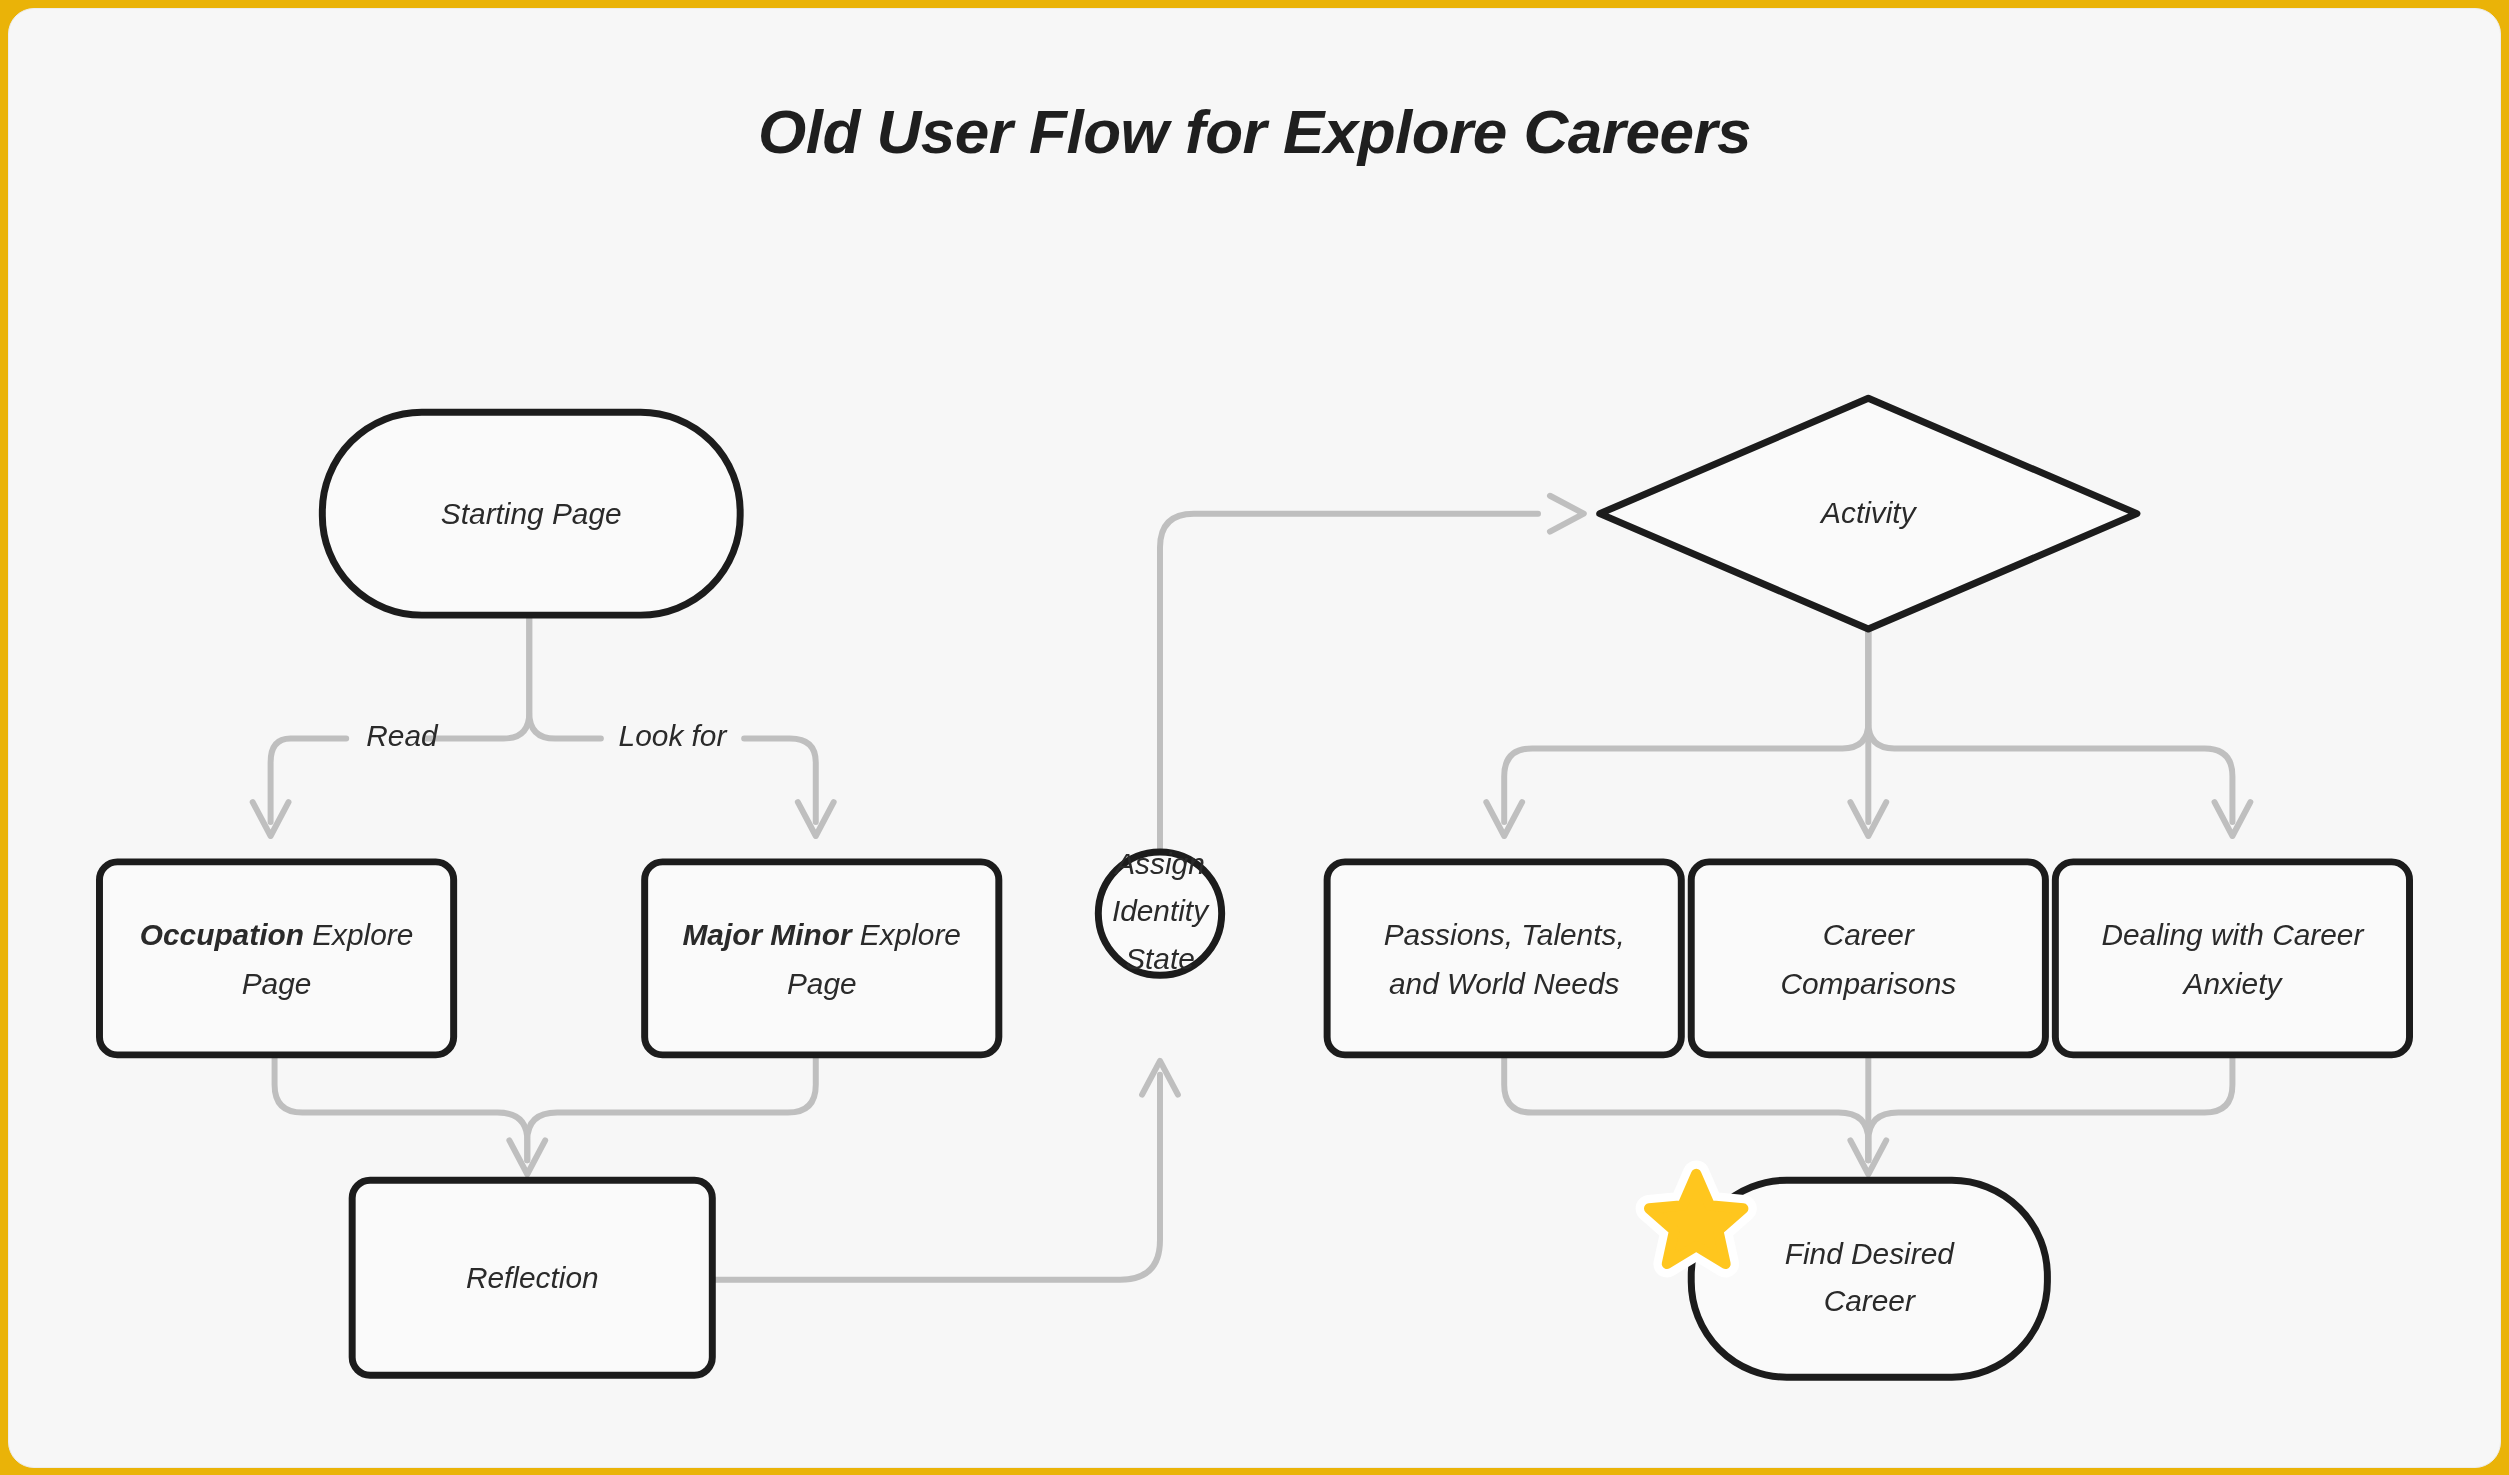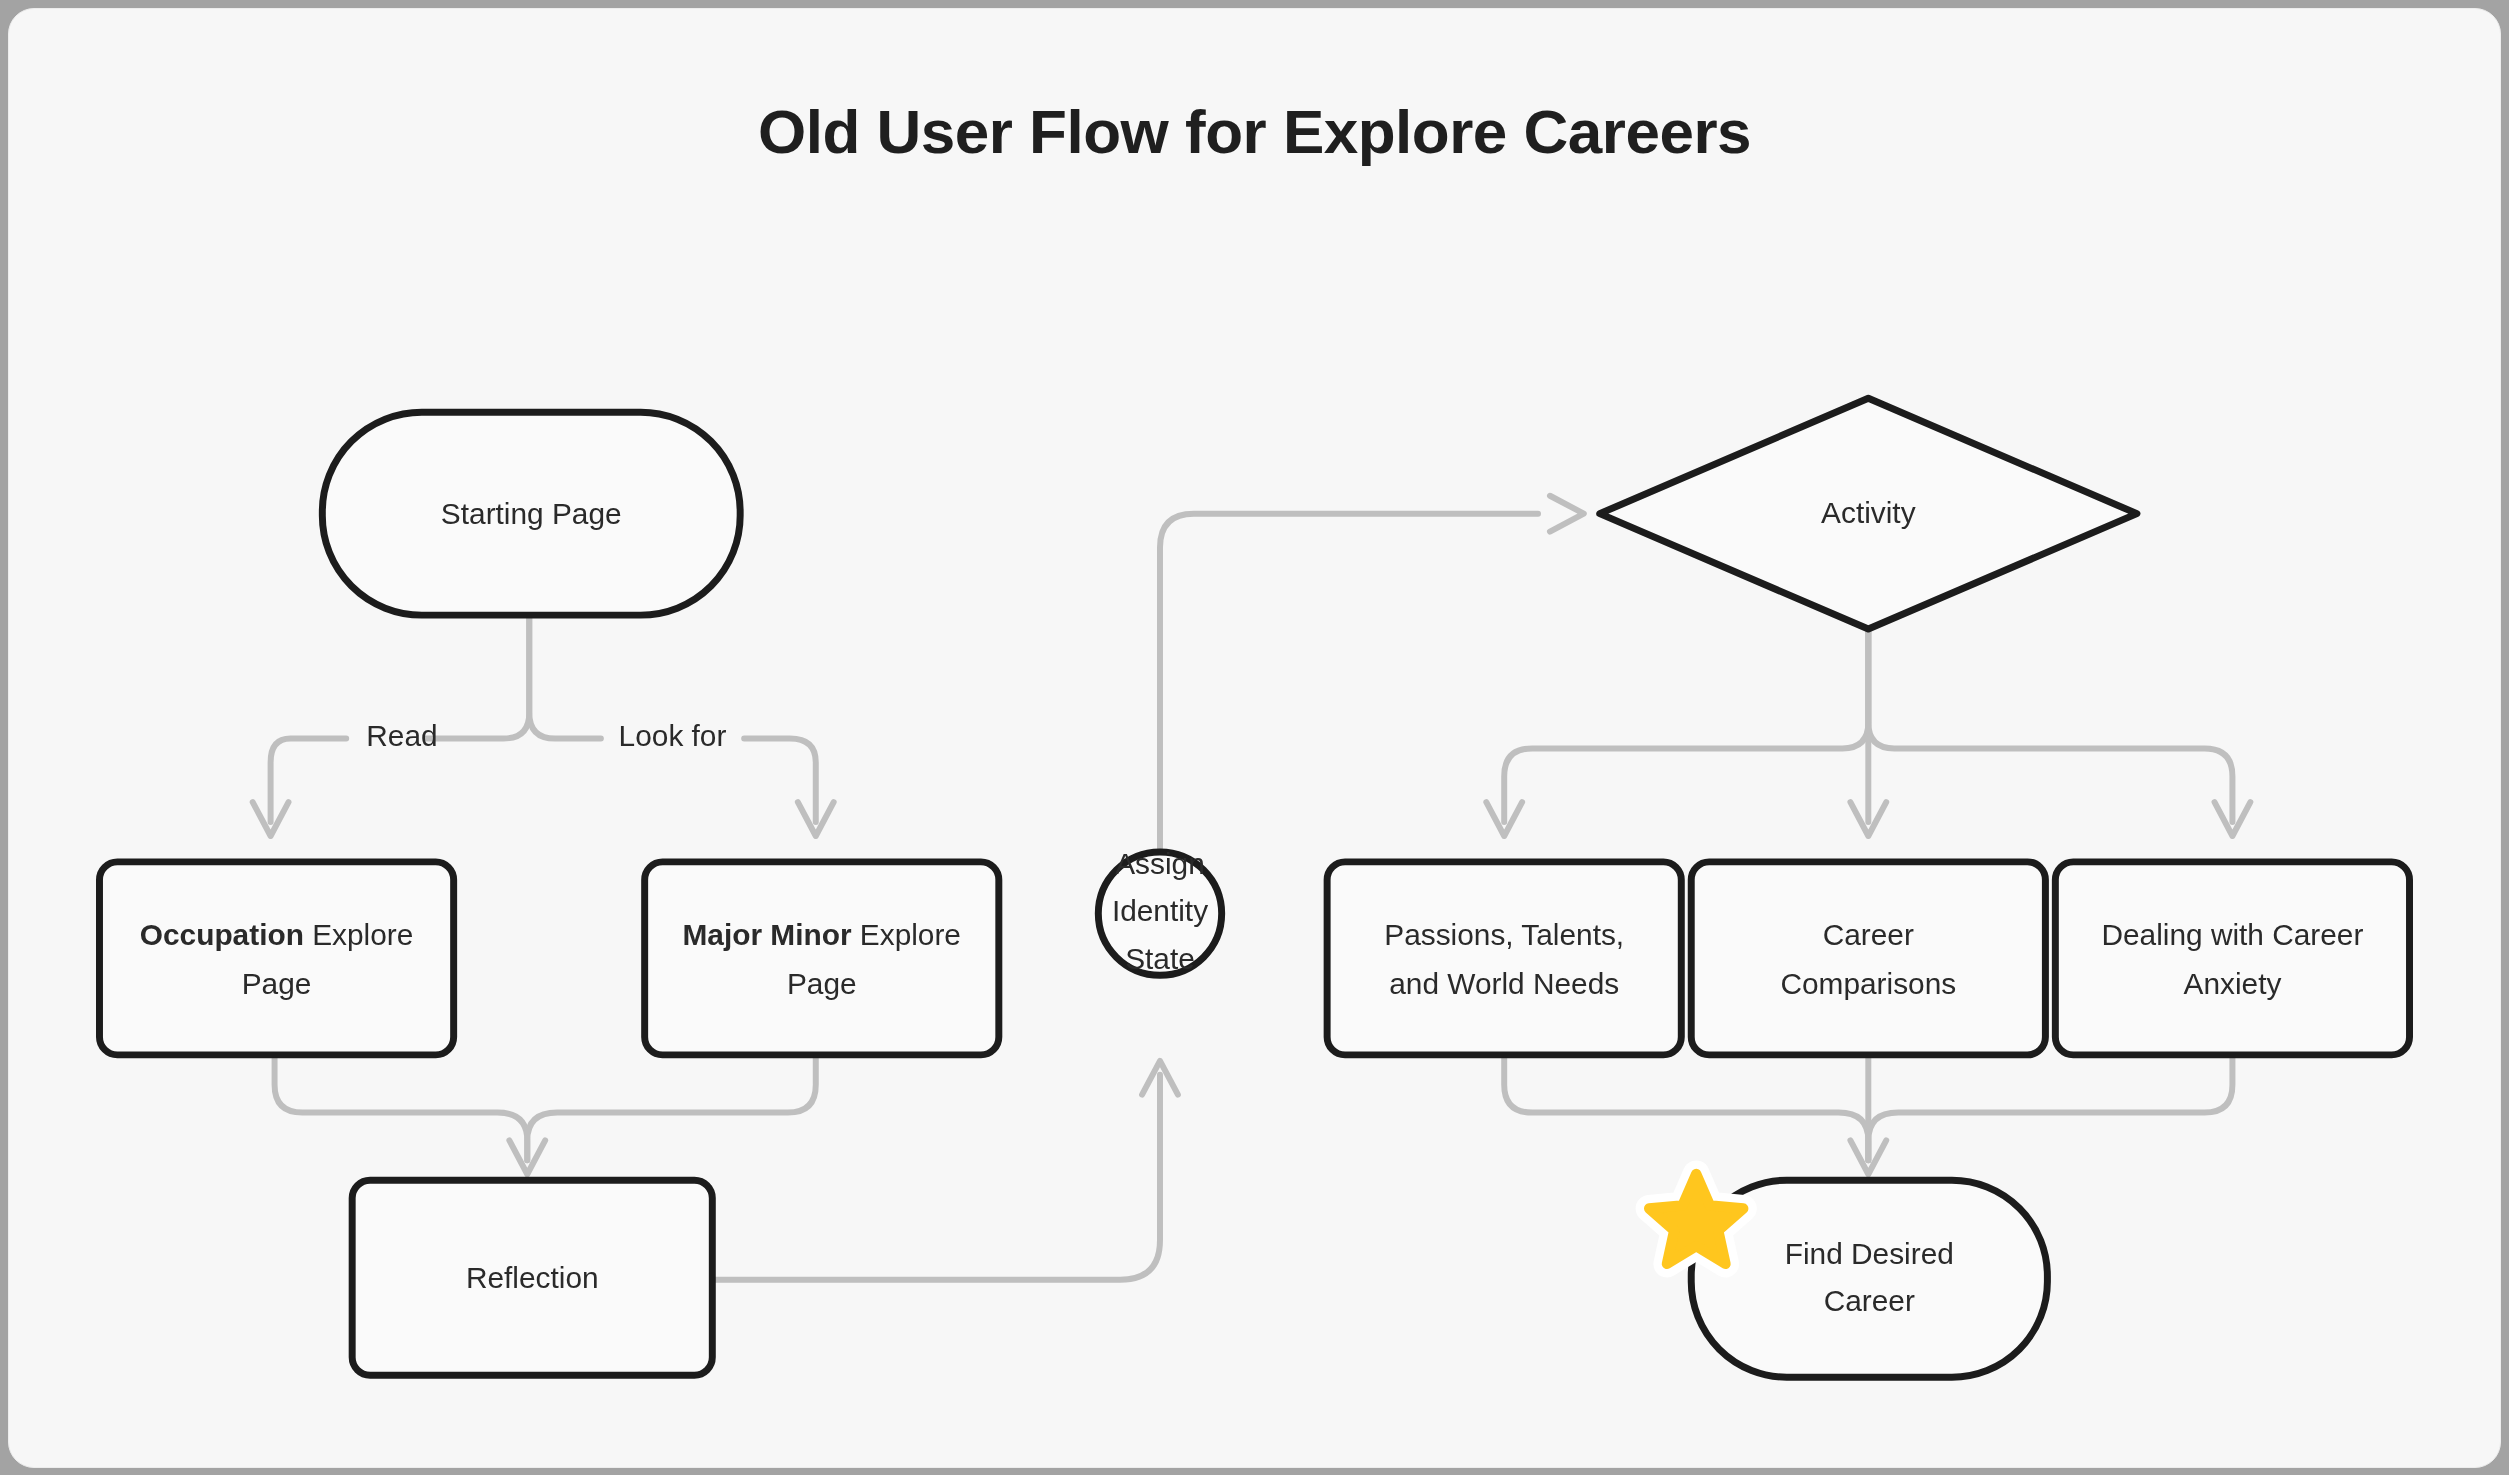--- a/index.html
+++ b/index.html
@@ -5,22 +5,23 @@
   html, body {
     margin: 0;
     padding: 0;
     background: #ffffff;
     font-family: "Liberation Sans", sans-serif;
   }
   #stage {
     position: relative;
     width: 2509px;
     height: 1476px;
-    background: #a3a3a3;
+    background: #eab308;
     overflow: hidden;
+    font-style: italic;
   }
   #card {
     position: absolute;
     left: 8px;
     top: 8px;
     width: 2493px;
     height: 1460px;
     background: #f7f7f7;
     border: 1px solid #ededed;
     border-radius: 26px;

